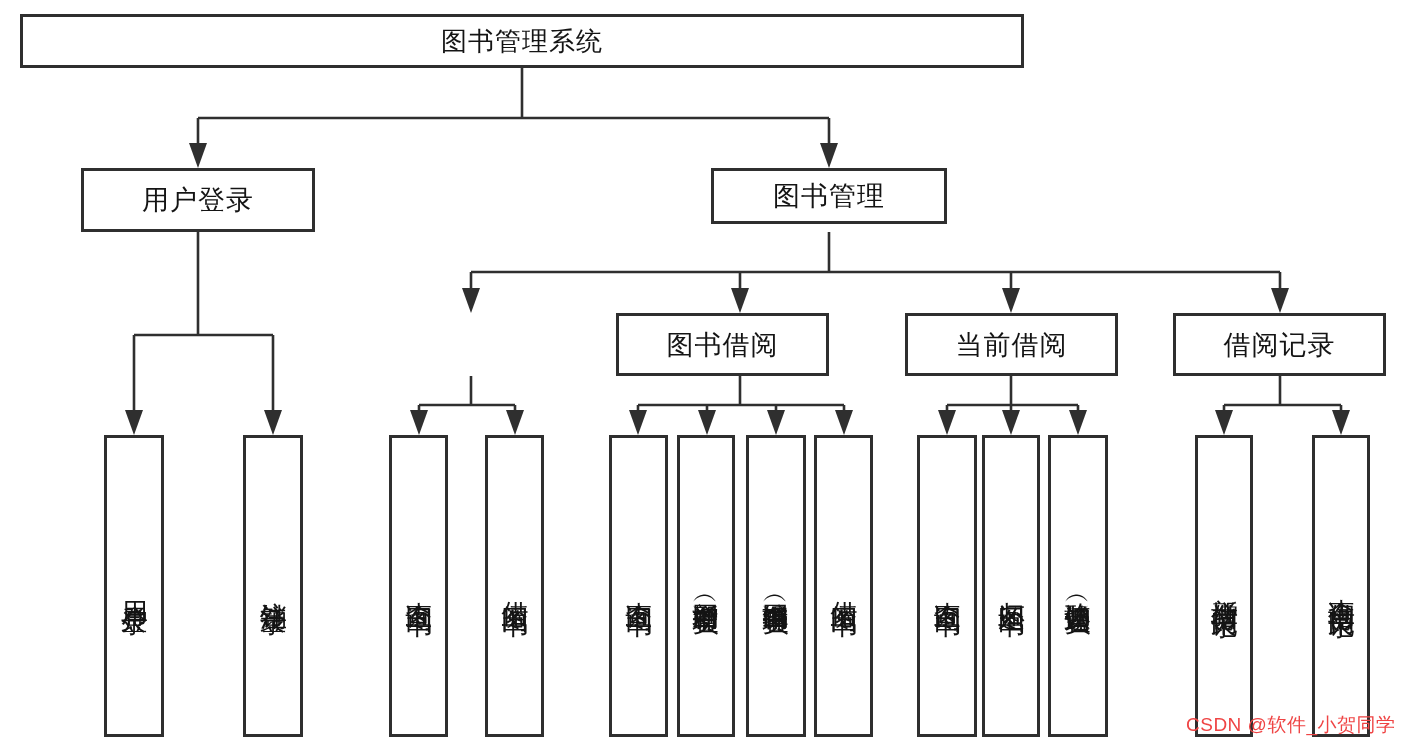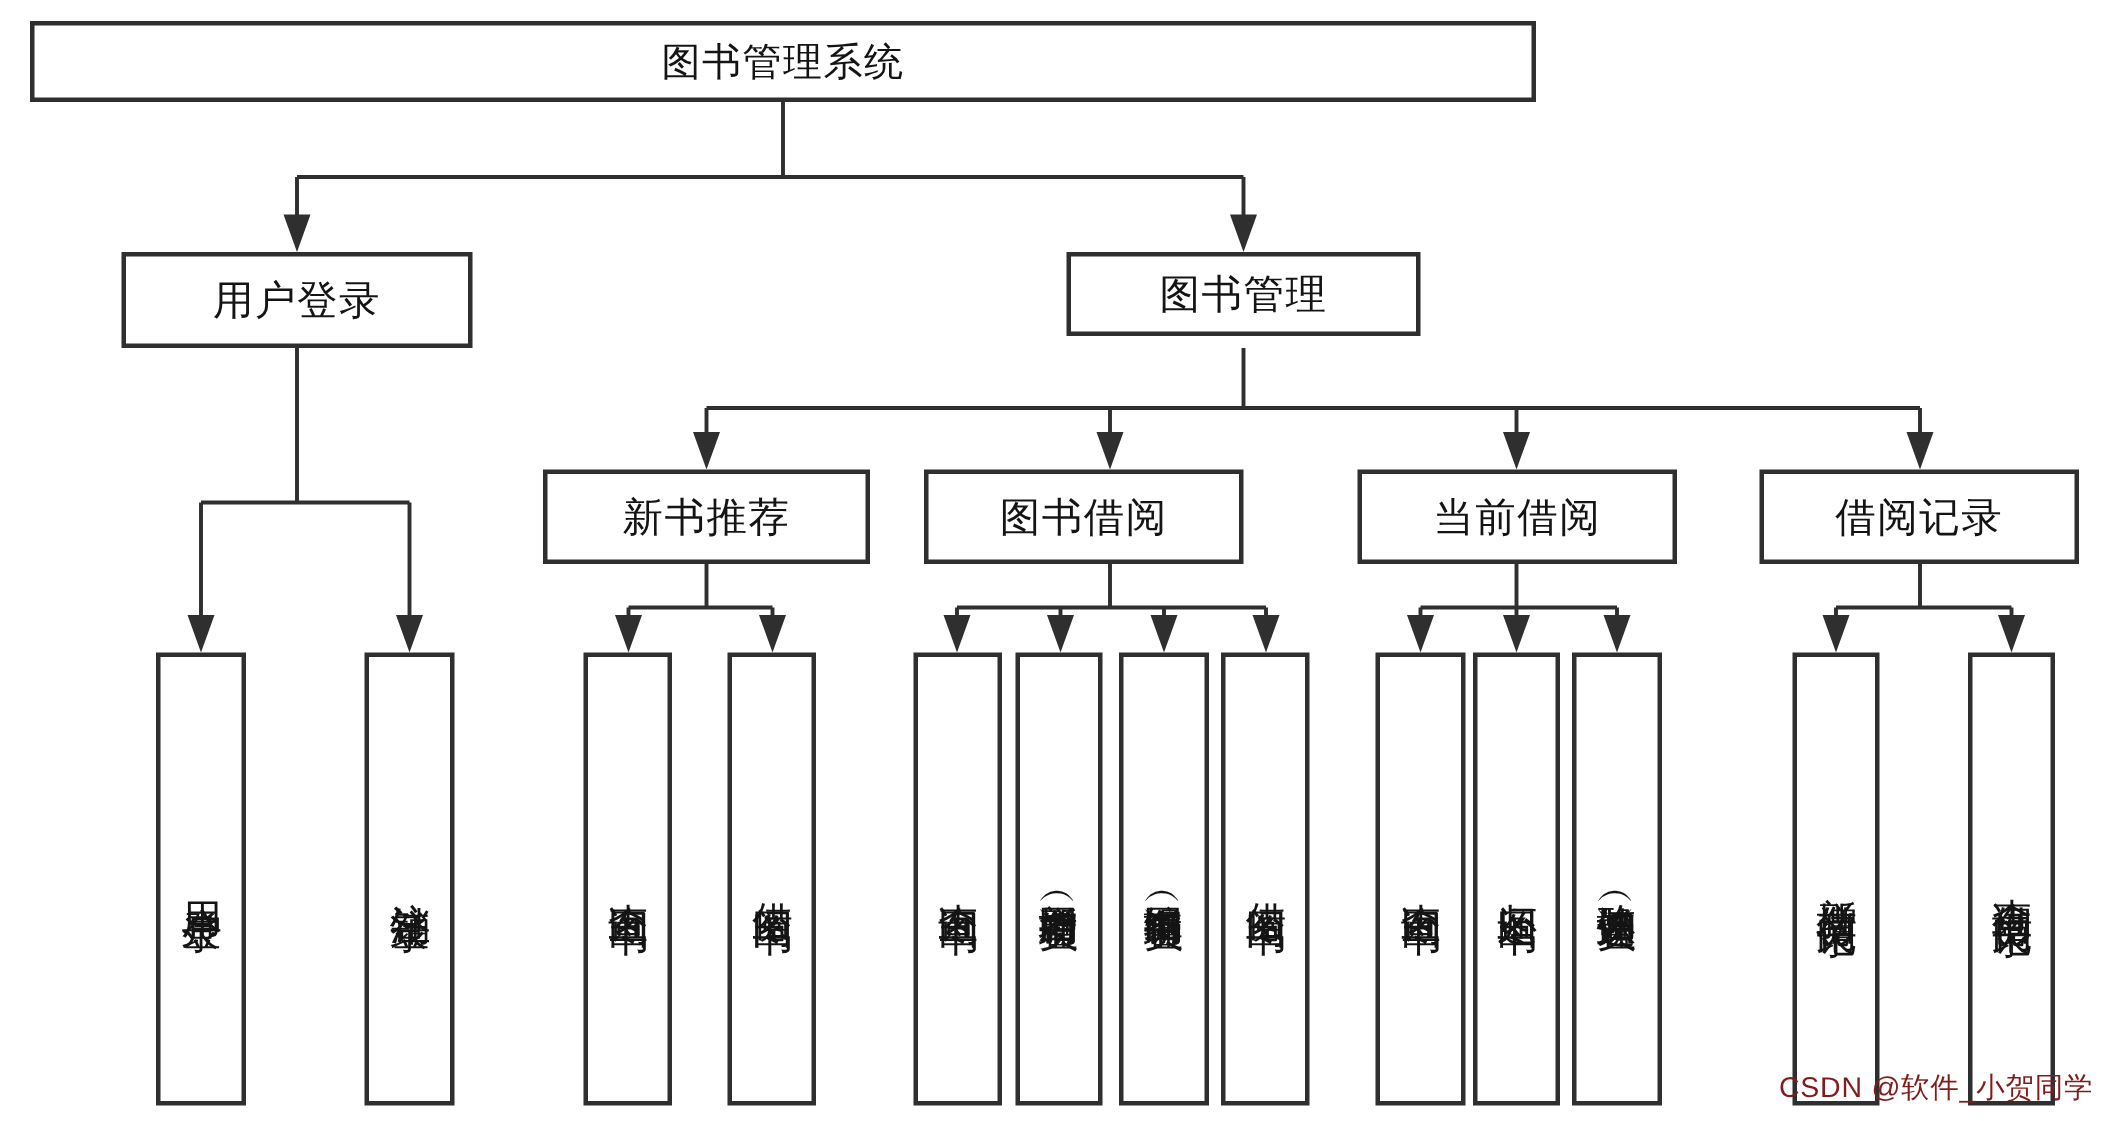--- a/index.html
+++ b/index.html
@@ -17,21 +17,21 @@
   .hbox{font-size:27px;letter-spacing:1px;}
   .hbox.root{font-size:26px;}
   .vbox{height:302px;}
   .vtext{
     writing-mode:vertical-rl;text-orientation:mixed;white-space:nowrap;
     font-size:27px;letter-spacing:3px;line-height:1;
   }
   .vtext.long{letter-spacing:1px;font-size:26px;}
   .watermark{
     position:absolute;left:1186px;top:712px;z-index:3;
-    color:#7f1d1d;font-size:19px;letter-spacing:0.5px;white-space:nowrap;
+    color:#ef4444;font-size:19px;letter-spacing:0.5px;white-space:nowrap;
   }
 </style>
 </head>
 <body>
 
 <div class="canvas">
 
   <svg class="connectors" width="1405" height="747" viewBox="0 0 1405 747">
     <g stroke="#2f2f2f" stroke-width="2.6" fill="none">
 
@@ -76,23 +76,20 @@
     <span>图书管理系统</span>
   </div>
 
   <div class="node hbox" style="left:81px;top:168px;width:234px;height:64px;">
     <span>用户登录</span>
   </div>
   <div class="node hbox" style="left:711px;top:168px;width:236px;height:56px;">
     <span>图书管理</span>
   </div>
 
-  <div class="node hbox" style="left:362px;top:313px;width:218px;height:63px;">
-    <span>新书推荐</span>
-  </div>
   <div class="node hbox" style="left:616px;top:313px;width:213px;height:63px;">
     <span>图书借阅</span>
   </div>
   <div class="node hbox" style="left:905px;top:313px;width:213px;height:63px;">
     <span>当前借阅</span>
   </div>
   <div class="node hbox" style="left:1173px;top:313px;width:213px;height:63px;">
     <span>借阅记录</span>
   </div>
 

